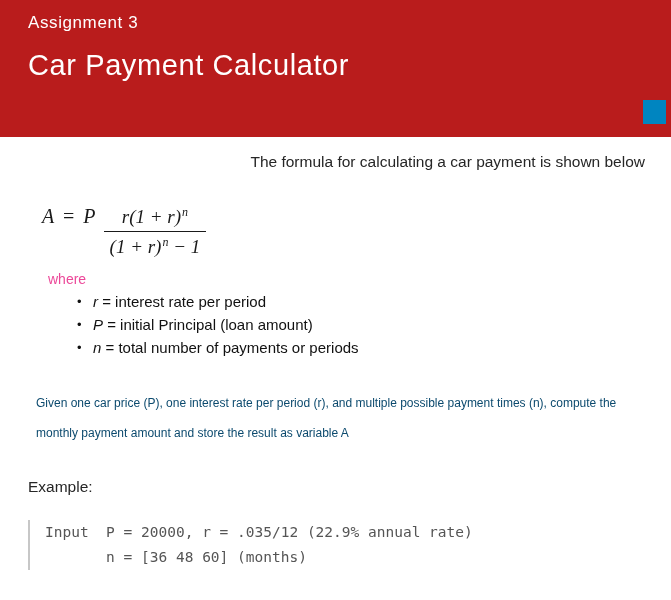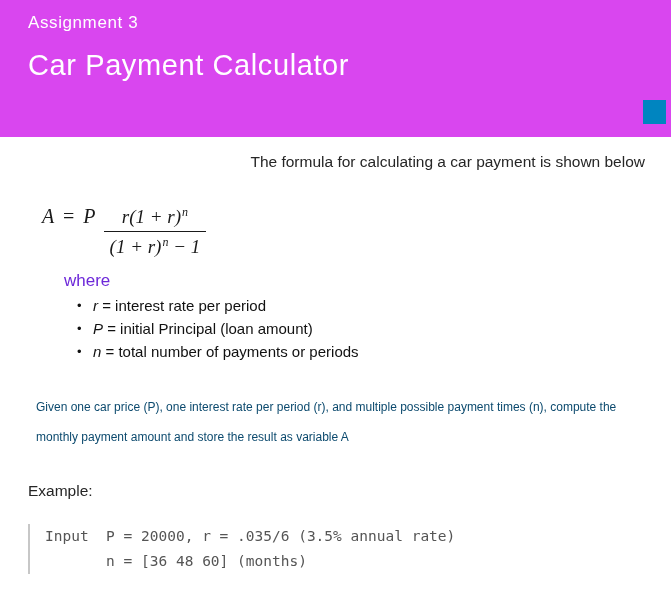--- a/index.html
+++ b/index.html
@@ -8,21 +8,21 @@
     background: #ffffff;
     font-family: "Liberation Sans", sans-serif;
     color: #262626;
     overflow: hidden;
   }
 
   
   .banner {
     position: relative;
     height: 137px;
-    background: #d946ef;
+    background: #b91c1c;
   }
   .banner .kicker {
     position: absolute;
     left: 28px; top: 13px;
     color: #ffffff;
     font-size: 17px;
     font-weight: 300;
     letter-spacing: 0.6px;
   }
   .banner .title {
@@ -75,23 +75,23 @@
   }
   .formula .frac .den { padding: 3px 6px 0 6px; }
   .formula sup {
     font-size: 12px;
     font-style: italic;
     margin-left: 1px;
   }
 
   
   .where-label {
-    margin: 12px 0 0 36px;
-    font-size: 17px;
-    color: #6d28d9;
+    margin: 12px 0 0 20px;
+    font-size: 14px;
+    color: #ec4899;
   }
   .where-list {
     list-style: none;
     margin: 3px 0 0 49px;
     padding: 0;
     font-size: 15px;
     color: #111111;
   }
   .where-list li {
     position: relative;
@@ -158,15 +158,15 @@
   <ul class="where-list">
     <li><i>r</i><span> = interest rate per period</span></li>
     <li><i>P</i><span> = initial Principal (loan amount)</span></li>
     <li><i>n</i><span> = total number of payments or periods</span></li>
   </ul>
 
   <p class="task">Given one car price (P), one interest rate per period (r), and multiple possible payment times (n), compute the monthly payment amount and store the result as variable A</p>
 
   <p class="example-label">Example:</p>
 
-  <div class="code-block"><div class="code-line">Input  P = 20000, r = .035/6 (3.5% annual rate)</div><div class="code-line">       n = [36 48 60] (months)</div></div>
+  <div class="code-block"><div class="code-line">Input  P = 20000, r = .035/12 (22.9% annual rate)</div><div class="code-line">       n = [36 48 60] (months)</div></div>
 
 </div>
 
 </body></html>

